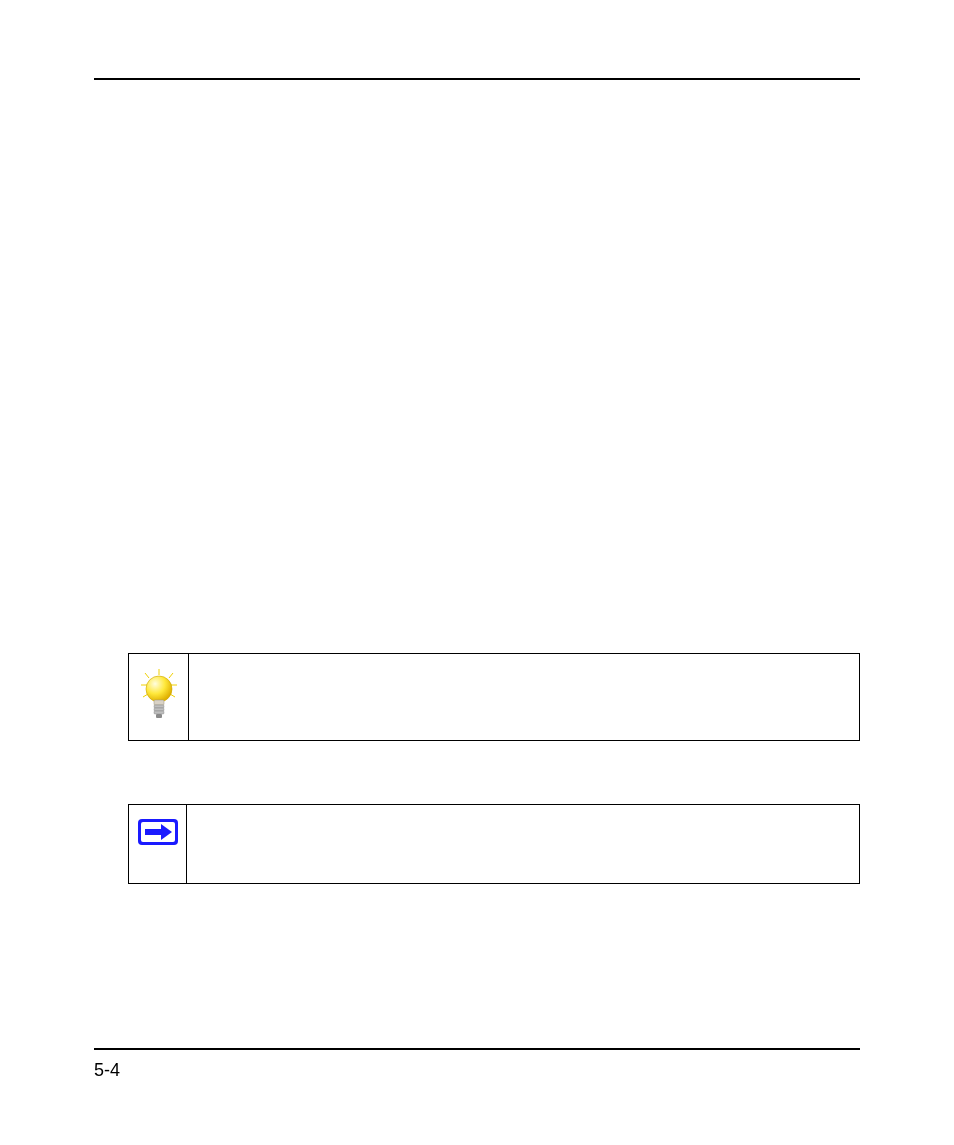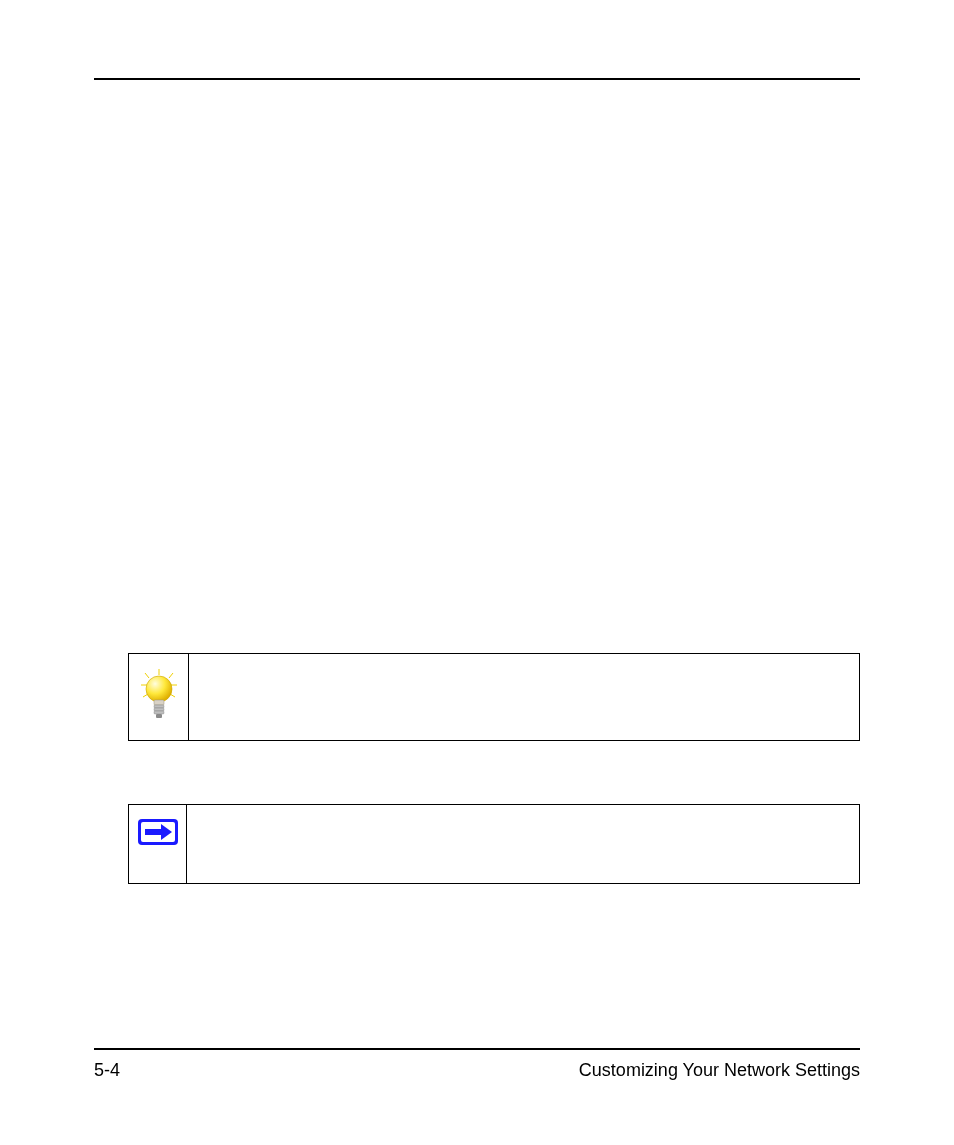--- a/index.html
+++ b/index.html
@@ -152,16 +152,15 @@
         </svg>
       </span>
     </div>
     <div class="note-content-cell"></div>
   </div>
 
   <div class="bottom-rule"></div>
 
   <div class="footer">
     <span class="page-num">5-4</span>
-    <span class="section">Customizing Your Network Settings</span>
   </div>
 
 </div>
 
 </body></html>

